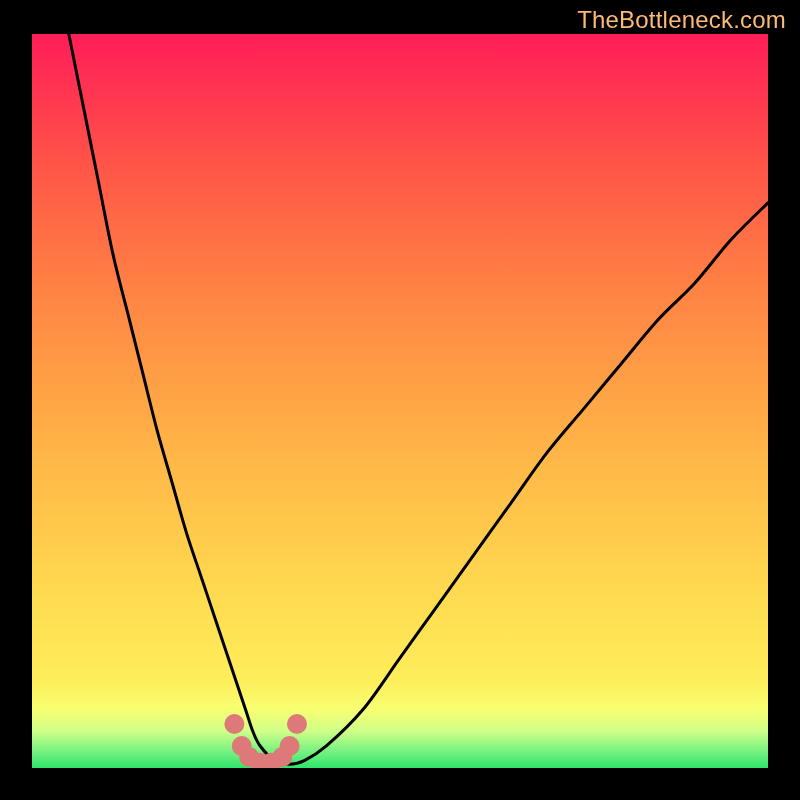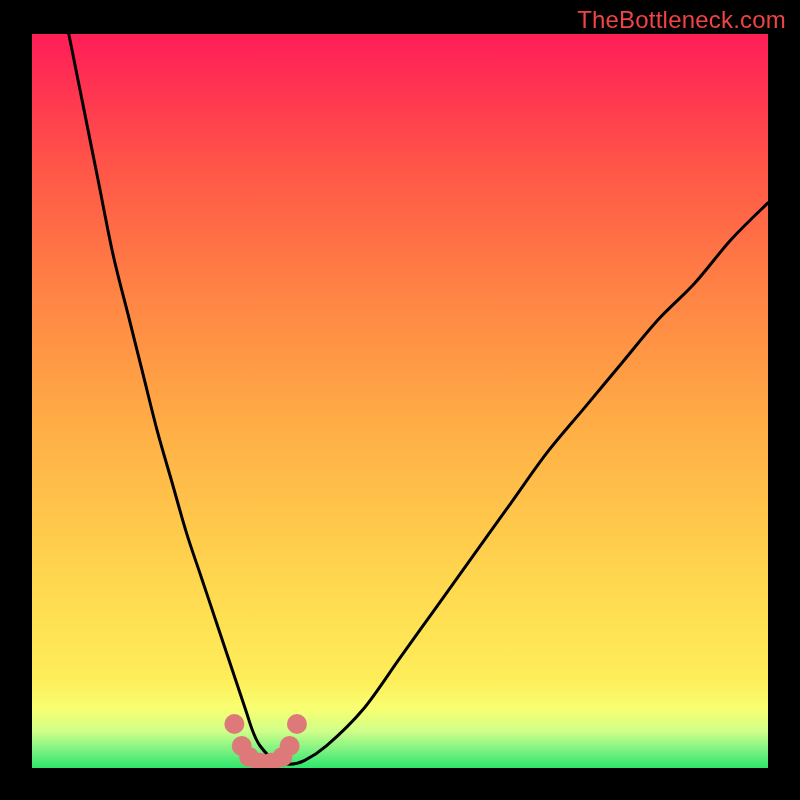--- a/index.html
+++ b/index.html
@@ -15,21 +15,21 @@
     width: 800px;
     height: 800px;
     background: #000;
   }
   .watermark {
     position: absolute;
     top: 6px;
     right: 14px;
     font-family: Arial, Helvetica, sans-serif;
     font-size: 24px;
-    color: #ef4444;
+    color: #fdba74;
     font-weight: 500;
     letter-spacing: 0.2px;
     user-select: none;
   }
   .plot {
     position: absolute;
     left: 32px;
     top: 34px;
     width: 736px;
     height: 734px;

